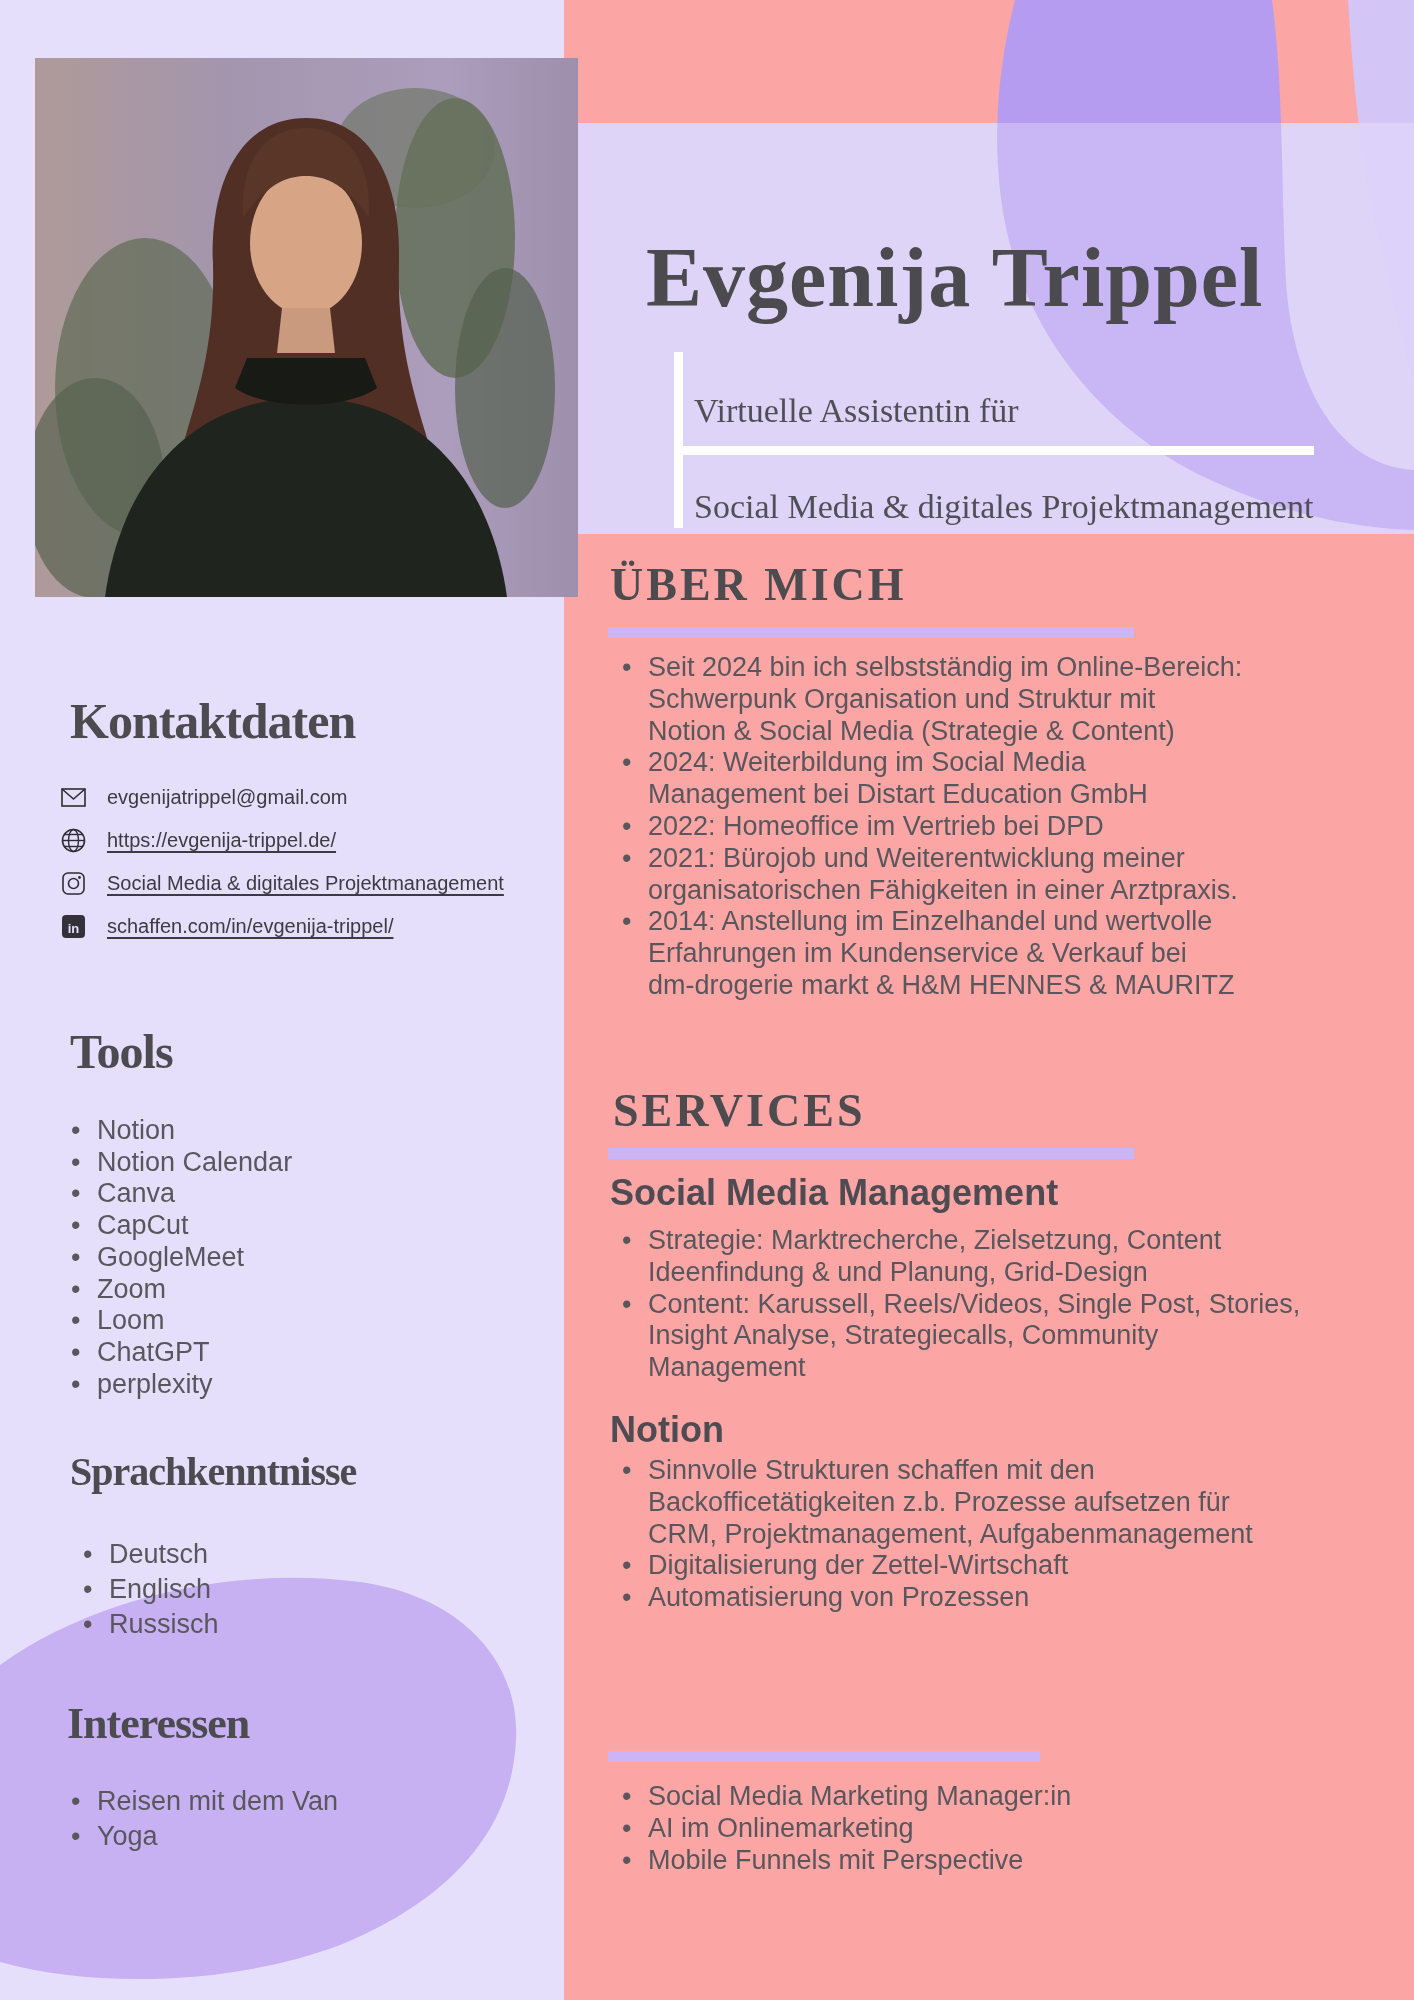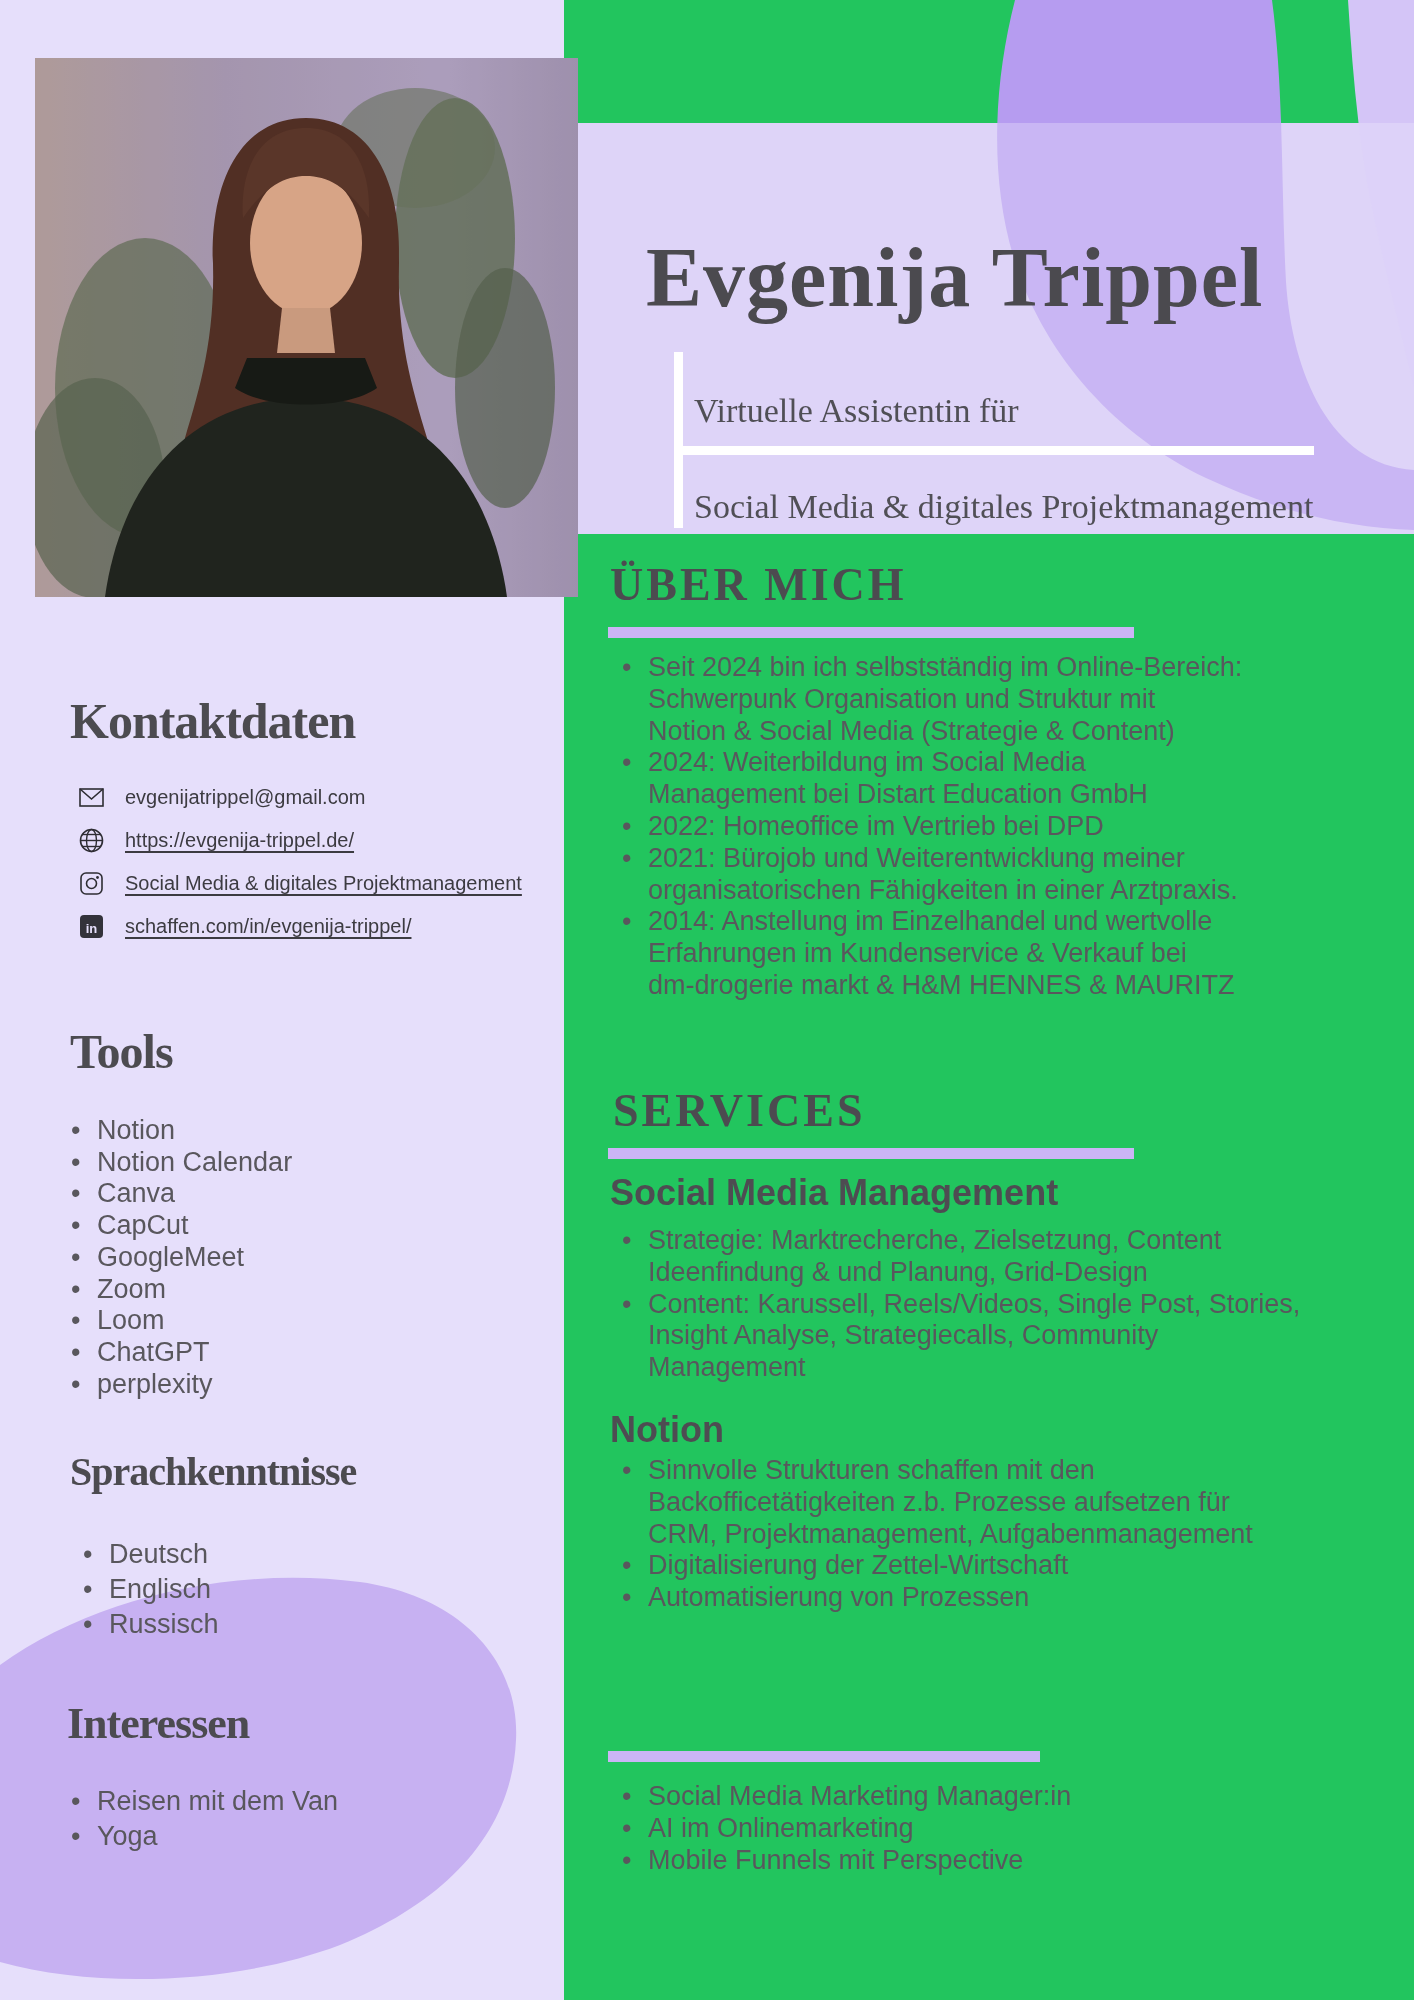--- a/index.html
+++ b/index.html
@@ -1,16 +1,16 @@
 <!DOCTYPE html>
 <html><head>
 <meta charset="utf-8">
 <style>
   html,body{margin:0;padding:0;background:#ffffff;}
-  #page{position:relative;width:1414px;height:2000px;background:#22c55e;overflow:hidden;
+  #page{position:relative;width:1414px;height:2000px;background:#fca5a5;overflow:hidden;
         font-family:"Liberation Sans",sans-serif;color:#59575d;}
   .abs{position:absolute;}
   
   #sidebar-bg{left:0;top:0;width:564px;height:2000px;background:#e6dffb;}
   #banner{left:560px;top:123px;width:854px;height:411px;background:#ded4f8;}
   
   #photo{left:35px;top:58px;width:543px;height:539px;overflow:hidden;}
   
   #name{left:646px;top:232px;font-family:"Liberation Serif",serif;font-weight:700;
         font-size:84px;line-height:1.1;color:#4b4a4f;letter-spacing:1px;white-space:nowrap;}
@@ -44,21 +44,21 @@
   #cert-list li{margin-bottom:0.2px;}
   .sub-title{font-size:36px;font-weight:700;color:#4e4c52;}
   #smm-title{left:610px;top:1172px;}
   #notion-title{left:610px;top:1409px;}
   .side-list{font-size:27px;line-height:31.7px;width:460px;}
   #tools-list{left:97px;top:1115px;}
   #lang-list{left:109px;top:1537px;line-height:35px;}
   #interest-list{left:97px;top:1784px;line-height:35px;}
   
   #contact{left:60px;top:784px;display:flex;flex-direction:column;gap:16px;width:500px;}
-  .c-row{display:flex;align-items:center;gap:20px;margin-left:18px;}
+  .c-row{display:flex;align-items:center;gap:20px;}
   .c-row .txt{font-size:20px;color:#3c3b41;}
   .c-row .txt.linked{text-decoration:underline;text-underline-offset:4px;}
   .cicon{width:27px;height:27px;flex:0 0 27px;}
 </style>
 </head>
 <body>
 
 <div id="page">
 
   <div class="abs" id="sidebar-bg"></div>

